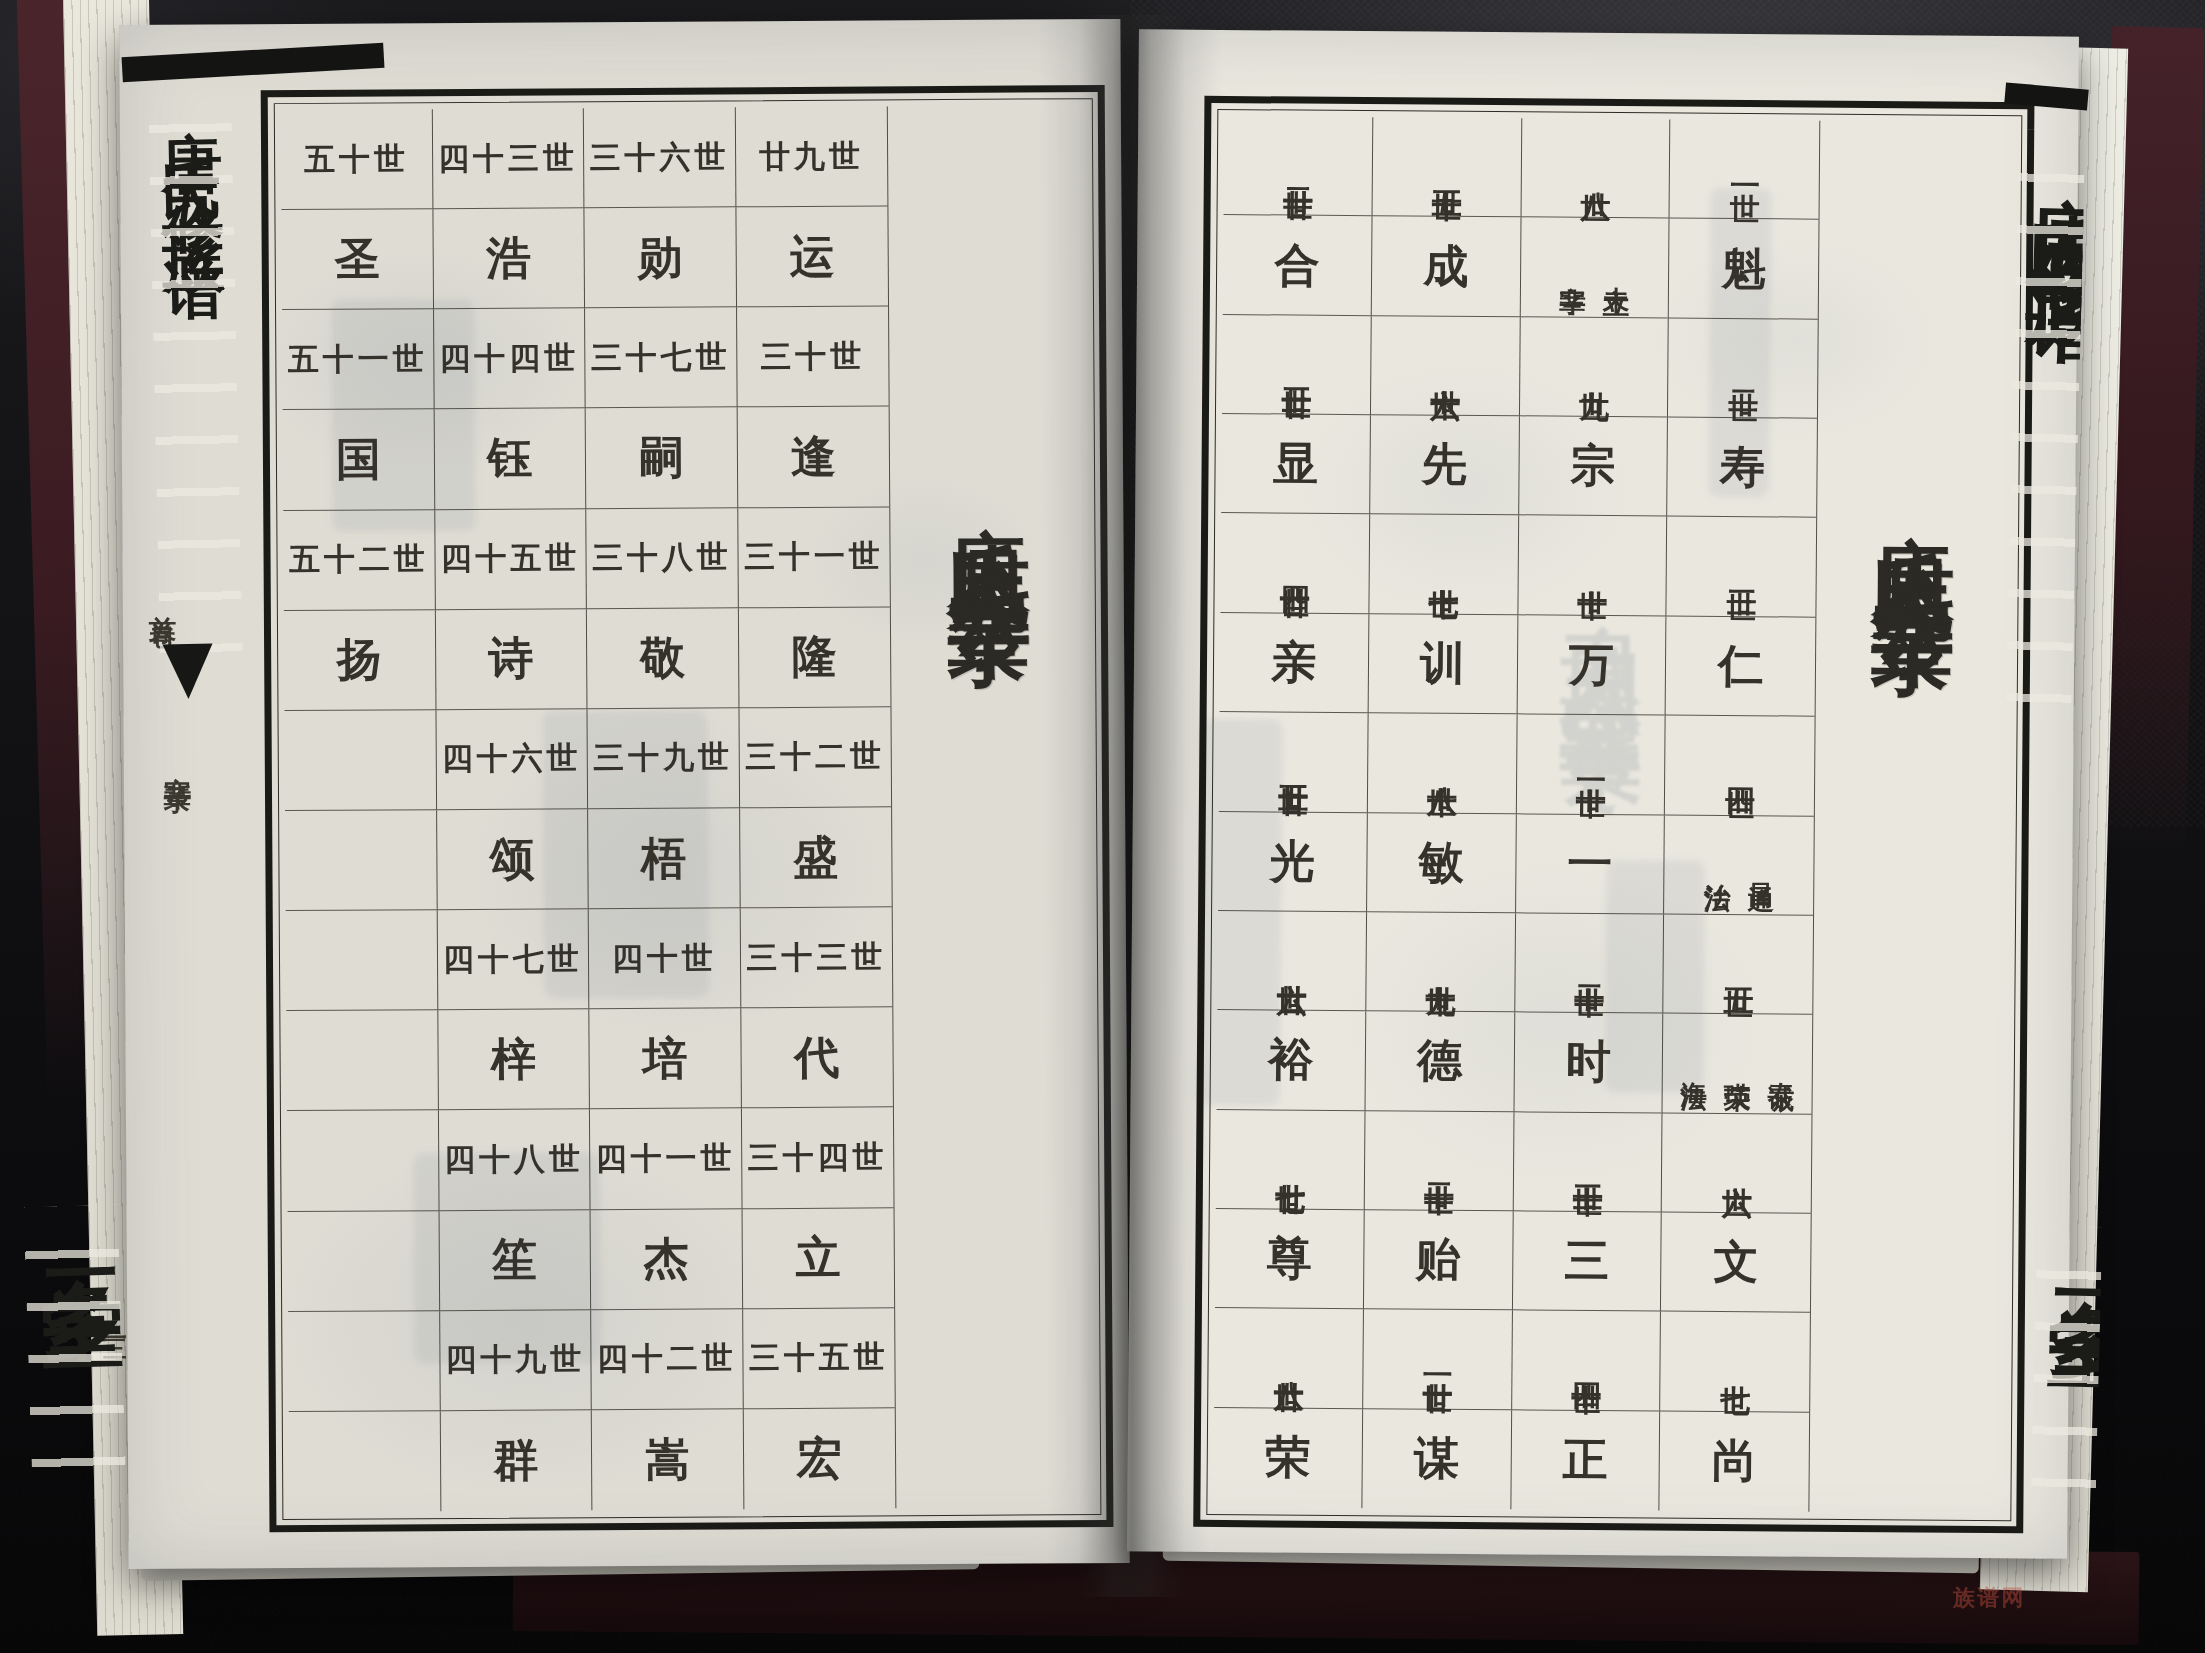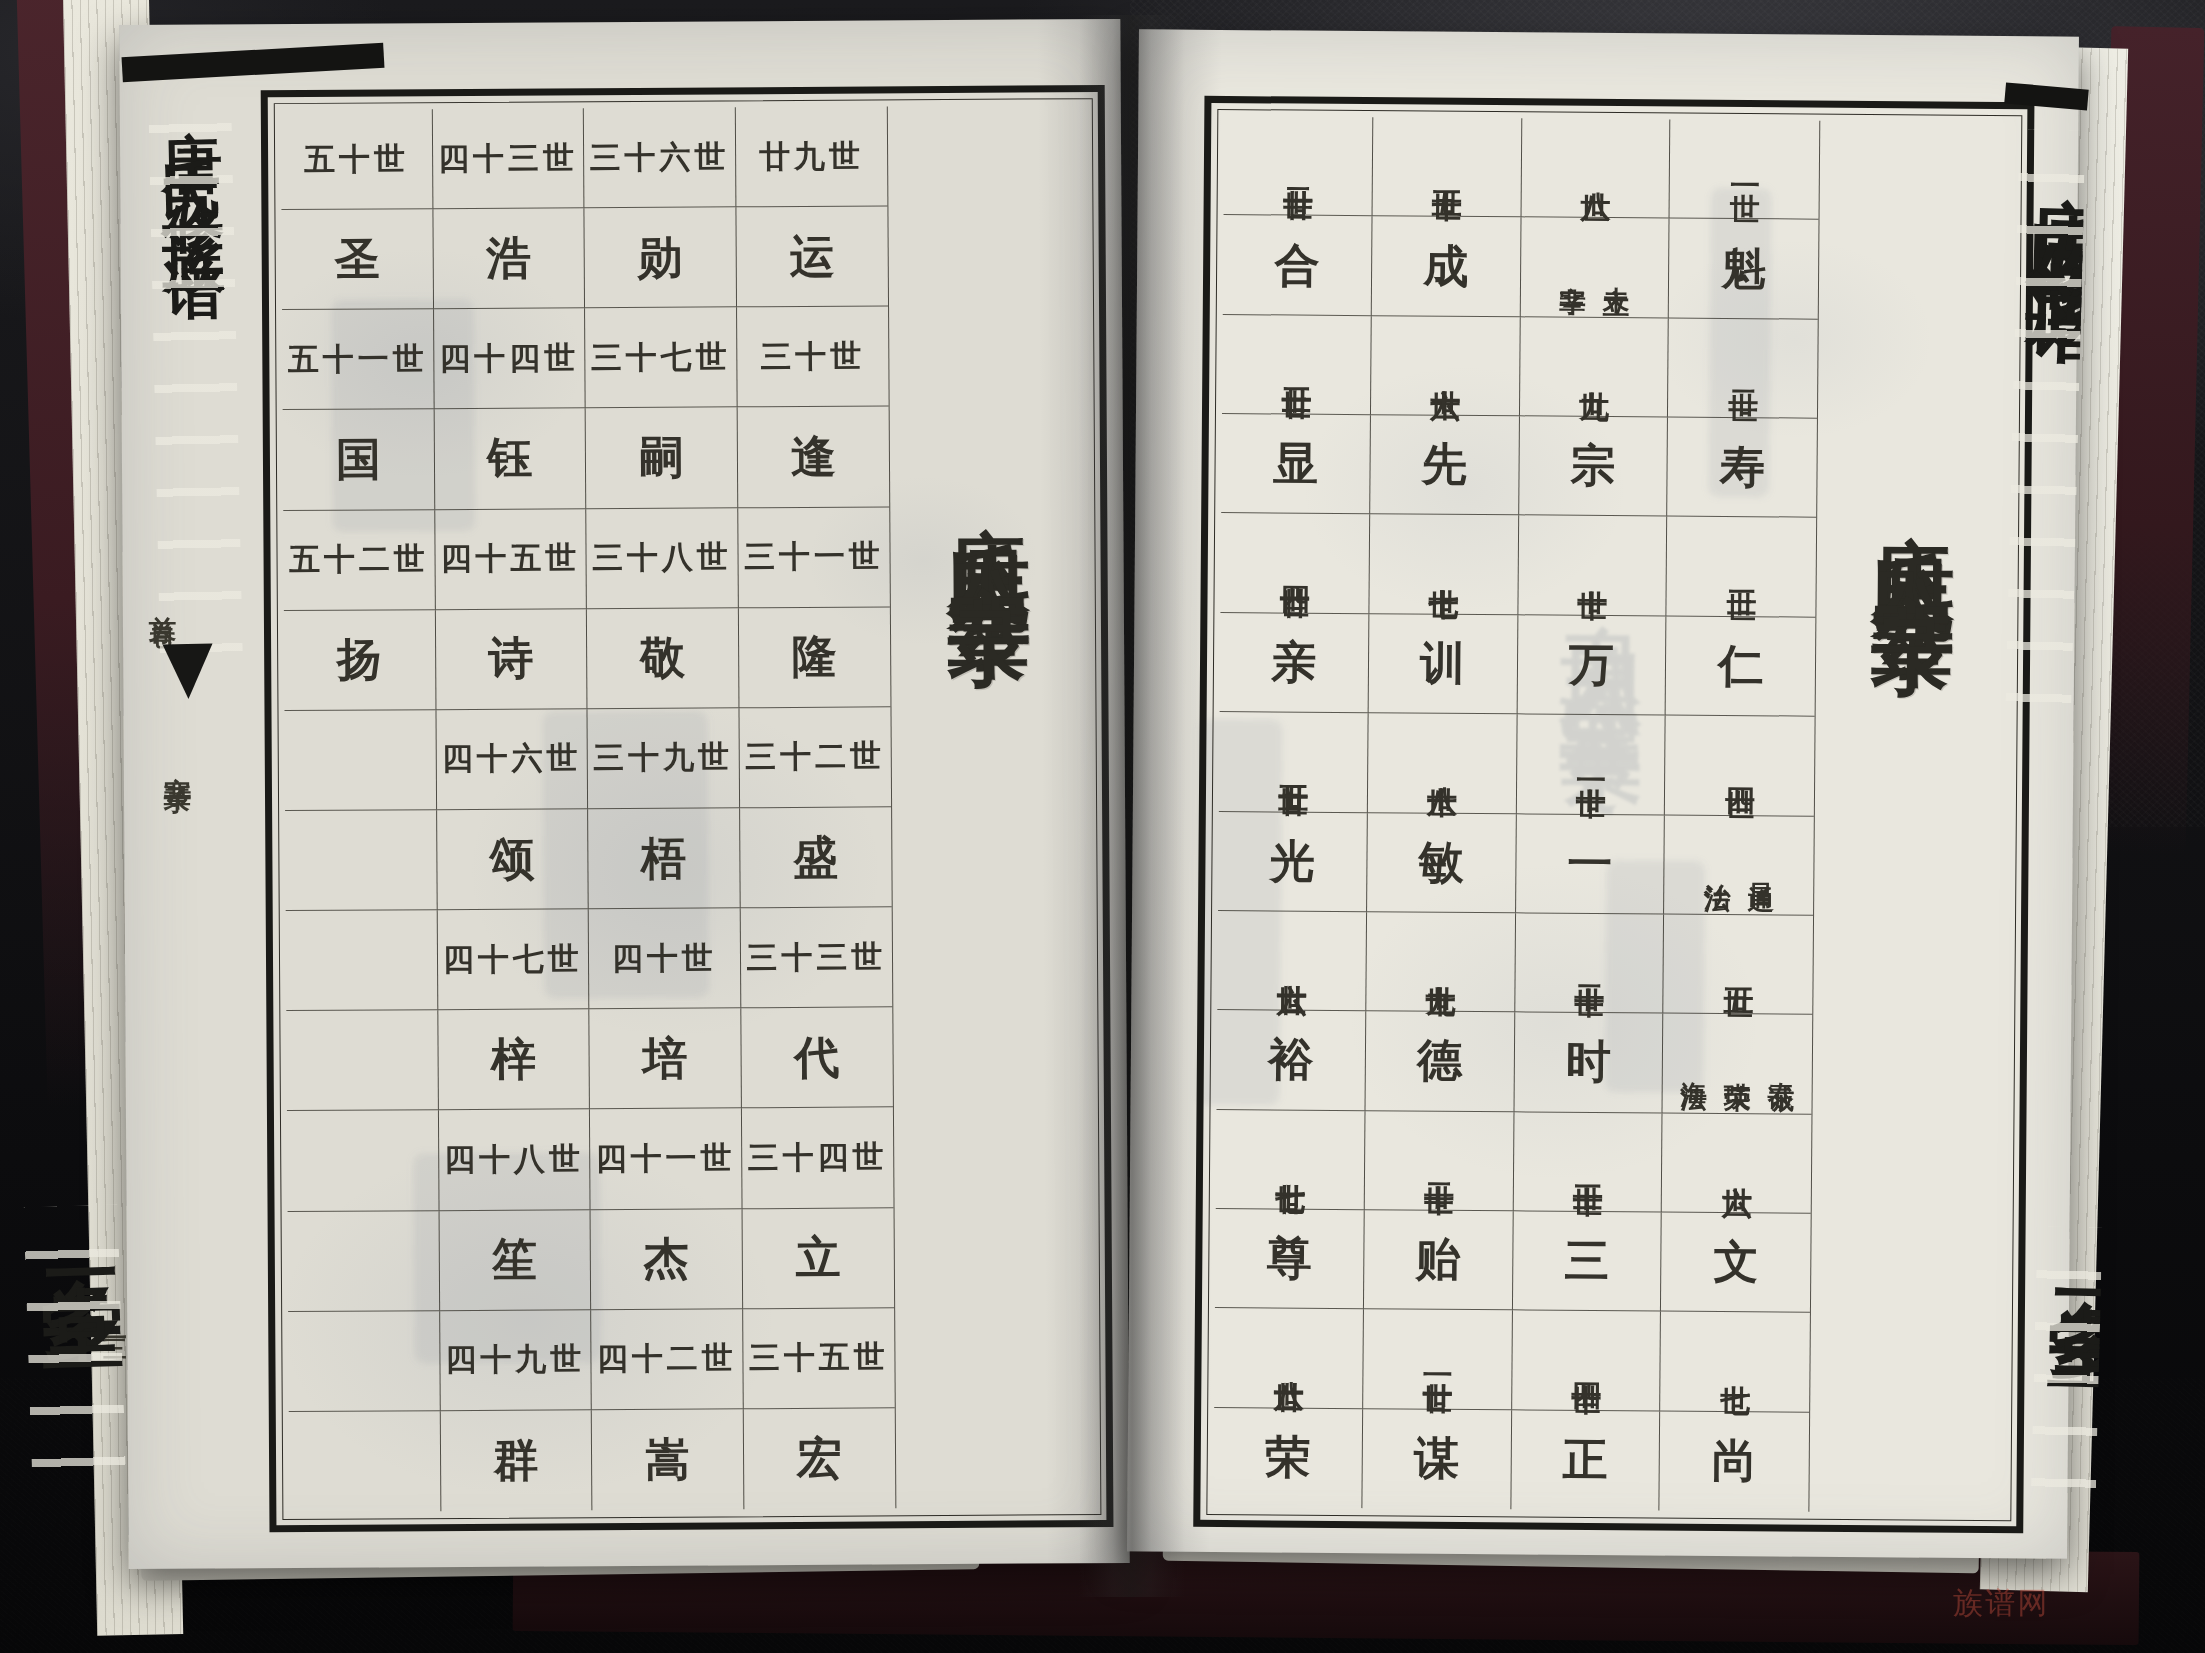--- a/index.html
+++ b/index.html
@@ -122,22 +122,22 @@
   .band-l{left:122px;top:50px;width:262px;height:25px;transform:rotate(-3.2deg);}
   .band-r{left:2005px;top:86px;width:83px;height:21px;transform:rotate(5deg);}
   .fishtail{position:absolute;left:163px;top:644px;z-index:4;width:0;height:0;
     border-left:25px solid transparent;border-right:25px solid transparent;
     border-top:55px solid #171715;transform:rotate(-1deg);}
 
   .gutter{position:absolute;left:1079px;top:15.4px;width:106px;height:1582px;z-index:6;
     background:linear-gradient(90deg, rgba(0,0,0,0) 0%, rgba(55,55,55,0.22) 32%,
       rgba(35,35,33,0.42) 50%, rgba(55,55,55,0.20) 68%, rgba(0,0,0,0) 100%);}
 
-  .watermark{position:absolute;left:1953px;top:1583px;z-index:7;font-size:30px;
-    color:rgba(190,75,60,0.45);font-family:"Liberation Sans","DejaVu Sans",sans-serif;letter-spacing:2.2px;}
+  .watermark{position:absolute;left:1953px;top:1583px;z-index:7;font-size:22px;
+    color:rgba(190,75,60,0.45);font-family:"Liberation Sans","DejaVu Sans",sans-serif;letter-spacing:2.2px;font-weight:bold;}
 </style>
 </head>
 <body>
 
 <div class="weave"></div>
 <div class="weave2"></div>
 
 <div class="cover-left"></div>
 <div class="cover-right"></div>
 <div class="cover-bottom"></div>

